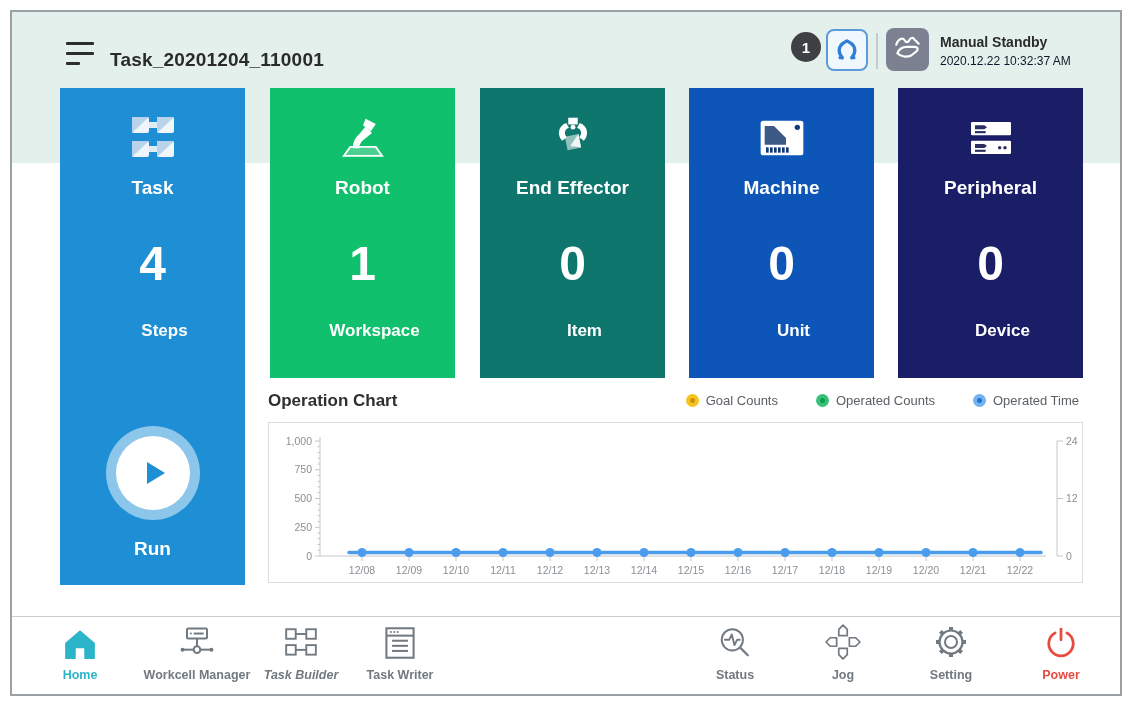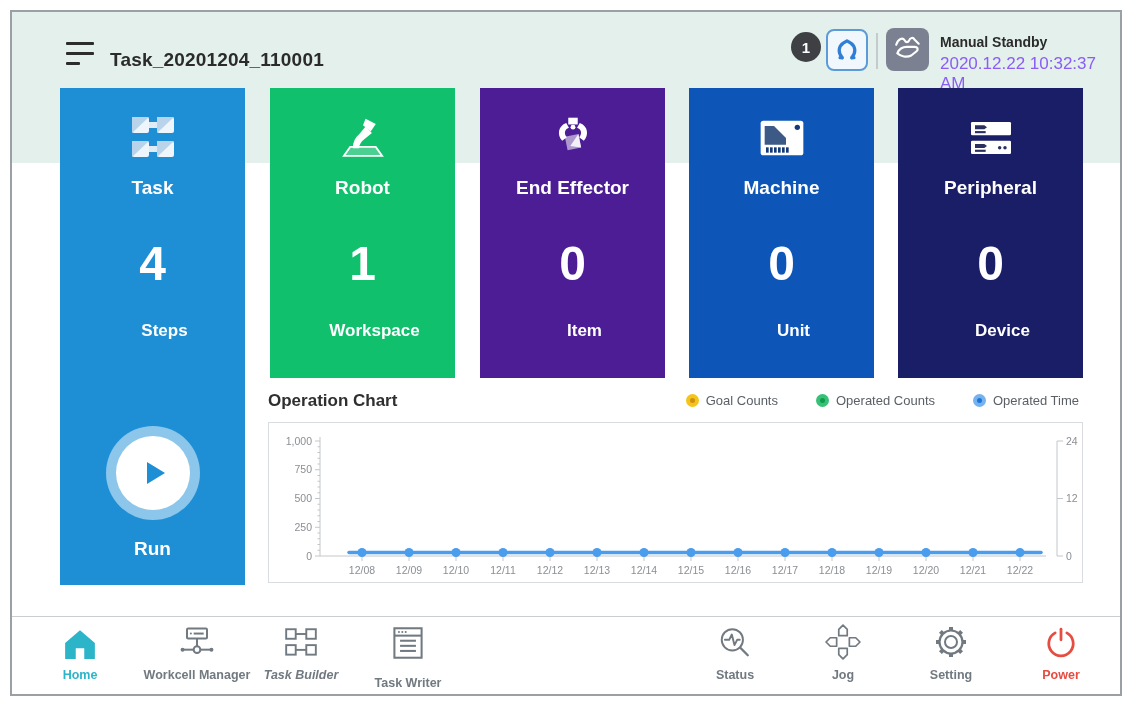--- a/index.html
+++ b/index.html
@@ -18,27 +18,27 @@
   .title { position:absolute; left:98px; top:37px; font-size:19px; font-weight:700; color:#2b2b2b; letter-spacing:.2px; }
   .callout { position:absolute; left:779px; top:20px; width:30px; height:30px; border-radius:50%;
              background:#3f4043; color:#fff; font-size:15px; font-weight:700;
              display:flex; align-items:center; justify-content:center; z-index:3; }
   .tool-btn { position:absolute; left:814px; top:17px; width:42px; height:42px; border-radius:8px;
               background:#f1f8fd; border:2px solid #5a9bd8; display:flex; align-items:center; justify-content:center; cursor:pointer; }
   .vdiv { position:absolute; left:864px; top:21px; width:2px; height:36px; background:#c3cbcd; }
   .mode-box { position:absolute; left:874px; top:16px; width:43px; height:43px; border-radius:8px;
               background:#7b8190; display:flex; align-items:center; justify-content:center; cursor:pointer; }
   .mode-label { position:absolute; left:928px; top:22px; font-size:14px; font-weight:700; color:#2b2b2b; }
-  .timestamp  { position:absolute; left:928px; top:42px; font-size:17px; color:#8b5cf6; }
+  .timestamp  { position:absolute; left:928px; top:42px; font-size:12px; color:#0f172a; }
 
   
   .card { position:absolute; top:76px; width:185px; height:290px; color:#fff; cursor:pointer;padding-left:36px; }
   .card.c-task { left:48px; height:497px; background:#1e8fd5; }
   .card.c-robot { left:258px; background:#11c06c; }
-  .card.c-ee { left:468px; background:#4c1d95; }
+  .card.c-ee { left:468px; background:#0f766e; }
   .card.c-machine { left:677px; background:#0d56b8; }
   .card.c-periph { left:886px; background:#1a1e66; }
   .card-icon { position:absolute; top:22px; left:0; width:100%; height:56px;
                display:flex; align-items:center; justify-content:center; }
   .card-title { position:absolute; top:89px; left:0; width:100%; text-align:center;
                 font-size:19px; font-weight:700; }
   .card-value { position:absolute; top:148px; left:0; width:100%; text-align:center;
                 font-size:48px; font-weight:700; }
   .card-unit  { position:absolute; top:233px; left:0; width:100%; text-align:center;
                 font-size:17px; font-weight:700;margin-left:12px; }
@@ -66,21 +66,21 @@
 
   
   .nav-sep { position:absolute; left:0; top:604px; width:100%; height:1px; background:#caced2; }
   .nav-item { position:absolute; top:610px; height:68px; display:flex; flex-direction:column;
               align-items:center; justify-content:flex-start; gap:8px; cursor:pointer; background:none; border:none; }
   .nav-item .nav-ic { height:38px; display:flex; align-items:flex-end; justify-content:center; }
   .nav-item .nav-label { font-size:12.5px; font-weight:700; color:#717981; white-space:nowrap; }
   .nav-item.active .nav-label { color:#2cb5c9; }
   .nav-item.power .nav-label { color:#e74c41; }
   .n-home { left:28px; width:80px; } .n-workcell { left:110px; width:150px; }
-  .n-builder { left:224px; width:130px;font-style:italic; } .n-writer { left:336px; width:120px;justify-content:space-between; }
+  .n-builder { left:224px; width:130px;font-style:italic; } .n-writer { left:328px; width:120px; }
   .n-status { left:673px; width:100px; } .n-jog { left:786px; width:90px;align-items:center; }
   .n-setting { left:889px; width:100px; } .n-power { left:1004px; width:90px; }
 </style>
 </head>
 <body>
 
 <div class="screen">
   <div class="frame">
 
     <div class="topbar">

